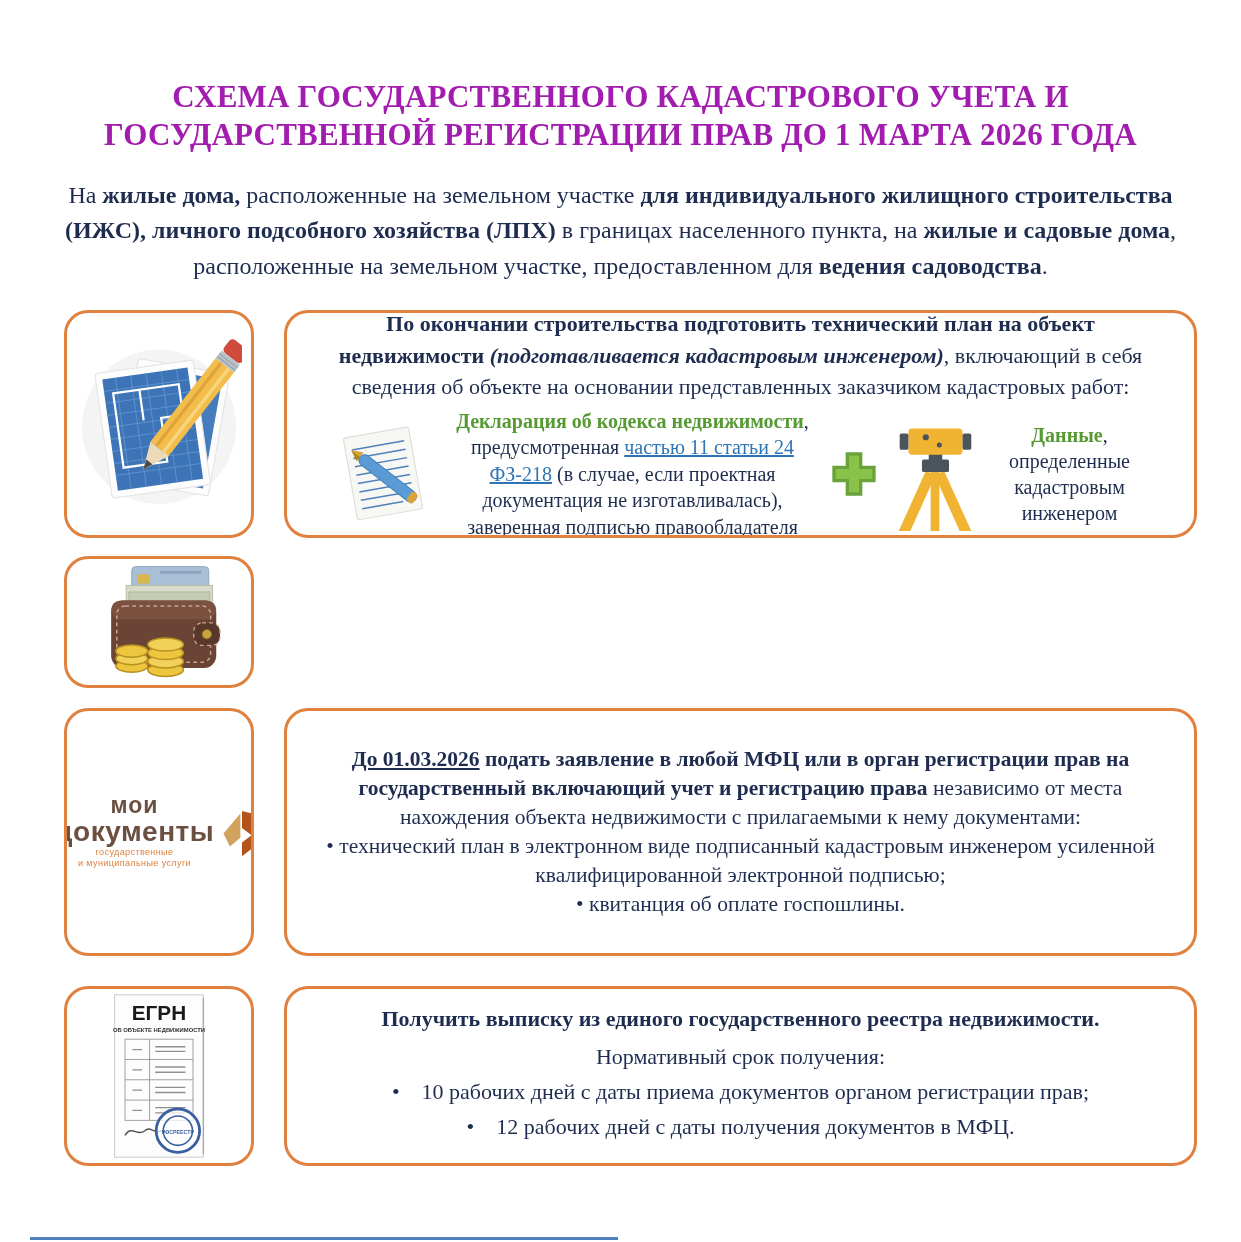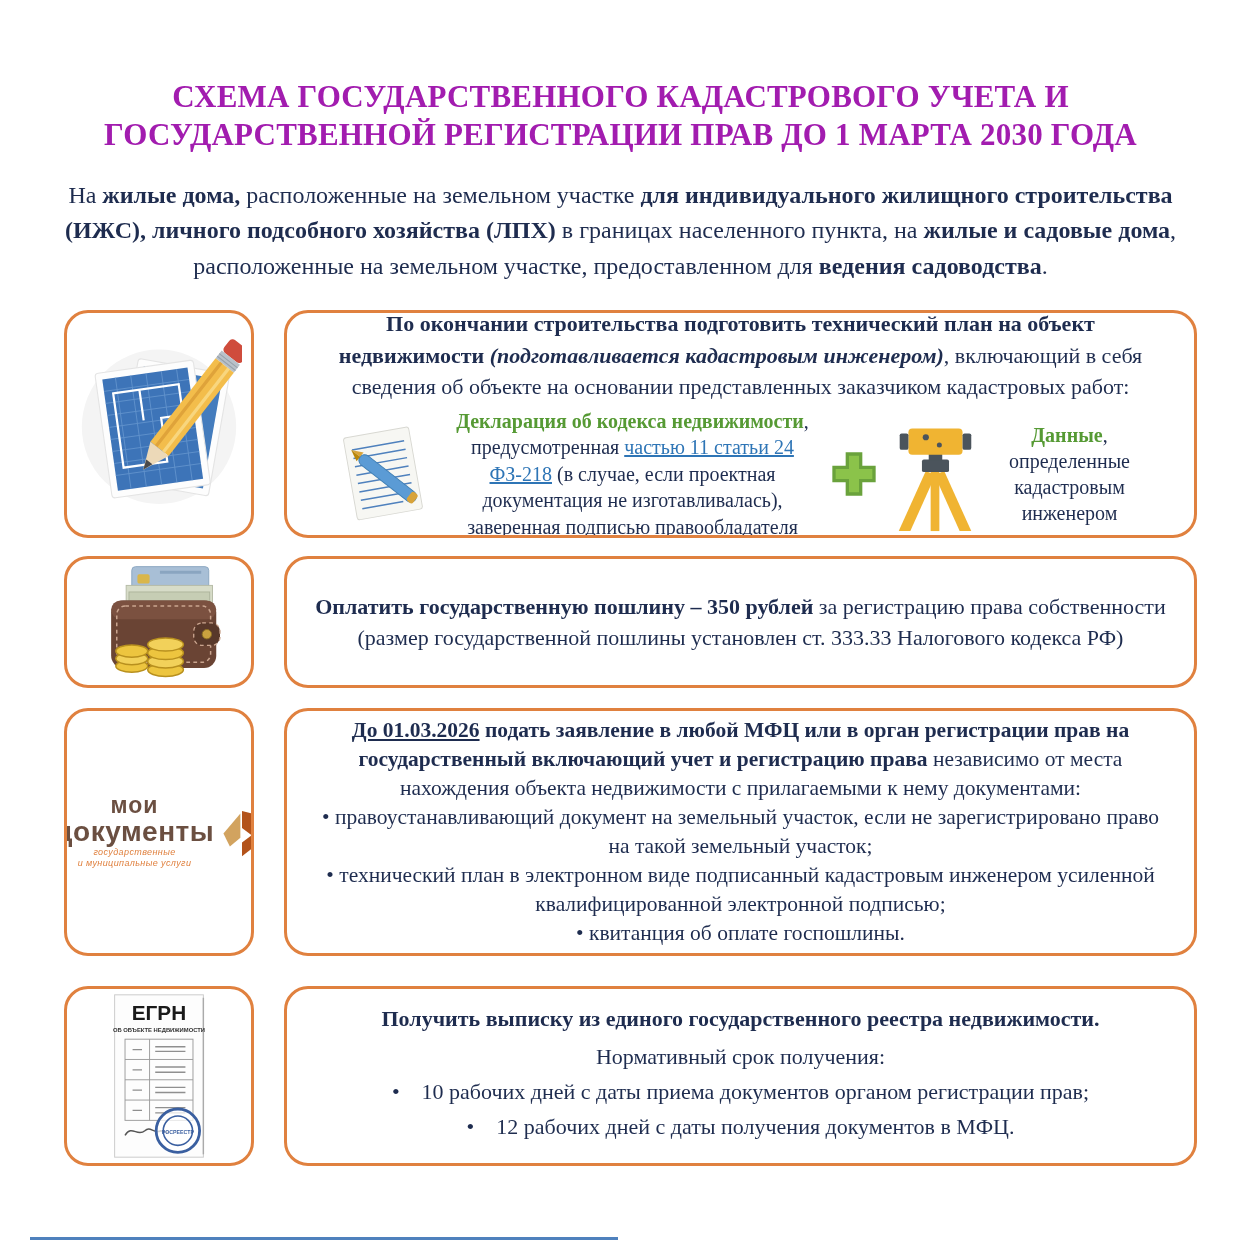--- a/index.html
+++ b/index.html
@@ -41,33 +41,33 @@
   .blk4-sub { text-align:center; font-size:22px; margin-top:10px; }
 
   
   .md-logo { display:flex; align-items:center; justify-content:center; gap:7px; }
   .md-textcol { text-align:center; color:#6b4f41; }
   .md-line1 { font-family:"Liberation Sans", sans-serif; font-weight:bold; font-size:23px;
               letter-spacing:1px; line-height:.95; }
   .md-line2 { font-family:"Liberation Sans", sans-serif; font-weight:bold; font-size:28px;
               letter-spacing:.5px; line-height:1.05; }
   .md-sub { font-family:"Liberation Sans", sans-serif; font-size:9px; color:#e0813f;
-            line-height:1.25; letter-spacing:.4px;font-style:italic; }
+            line-height:1.25; letter-spacing:.4px; }
 
   .footer-line { position:absolute; left:30px; bottom:2px; width:588px; height:3px;
                  background:#4f81bd; }
 </style>
 </head>
 <body>
 
 <div class="page">
 
   <div class="title">
     <div>СХЕМА ГОСУДАРСТВЕННОГО КАДАСТРОВОГО УЧЕТА И</div>
-    <div>ГОСУДАРСТВЕННОЙ РЕГИСТРАЦИИ ПРАВ ДО 1 МАРТА 2030 ГОДА</div>
+    <div>ГОСУДАРСТВЕННОЙ РЕГИСТРАЦИИ ПРАВ ДО 1 МАРТА 2026 ГОДА</div>
   </div>
 
   <div class="intro"><span>На </span><span class="b">жилые дома,</span><span> расположенные на земельном участке </span><span class="b">для индивидуального жилищного строительства (ИЖС), личного подсобного хозяйства (ЛПХ)</span><span> в границах населенного пункта, на </span><span class="b">жилые и садовые дома</span><span>, расположенные на земельном участке, предоставленном для </span><span class="b">ведения садоводства</span><span>.</span></div>
 
   <div class="rows">
 
     <div class="row row-1">
       <div class="icon-box">
         <svg width="166" height="204" viewBox="0 0 150 185">
           <circle cx="75" cy="95" r="70" fill="#f4f4f4"></circle>
@@ -146,23 +146,20 @@
             <ellipse cx="56" cy="112" rx="17" ry="6.5" fill="#edc53f"></ellipse>
             <ellipse cx="56" cy="104" rx="17" ry="6.5" fill="#f2d15a"></ellipse>
             <ellipse cx="56" cy="96" rx="17" ry="6.5" fill="#edc53f"></ellipse>
             <ellipse cx="92" cy="116" rx="19" ry="7" fill="#edc53f"></ellipse>
             <ellipse cx="92" cy="107" rx="19" ry="7" fill="#f2d15a"></ellipse>
             <ellipse cx="92" cy="98" rx="19" ry="7" fill="#edc53f"></ellipse>
             <ellipse cx="92" cy="89" rx="19" ry="7" fill="#f2d15a"></ellipse>
           </g>
         </svg>
       </div>
-      <div class="text-box">
-        <div class="blk-text"><span class="b">Оплатить государственную пошлину – 350 рублей</span><span> за регистрацию права собственности (размер государственной пошлины установлен ст. 333.33 Налогового кодекса РФ)</span></div>
-      </div>
     </div>
 
     <div class="row row-3">
       <div class="icon-box">
         <div class="md-logo">
           <div class="md-textcol">
             <div class="md-line1">мои</div>
             <div class="md-line2">документы</div>
             <div class="md-sub">
               <div>государственные</div>
@@ -172,21 +169,20 @@
           <svg width="42" height="64" viewBox="0 0 52 66">
             <polygon points="3,35 24,10 24,40 11,51" fill="#d2a35f"></polygon>
             <polygon points="26,7 49,13 49,45 26,63" fill="#b3531a"></polygon>
             <polygon points="26,28 38,37 26,46" fill="#ffffff"></polygon>
           </svg>
         </div>
       </div>
       <div class="text-box">
         <div class="blk-text"><span class="b u">До 01.03.2026</span><span class="b"> подать заявление в любой МФЦ или в орган регистрации прав на государственный включающий учет и регистрацию права</span><span> независимо от места нахождения объекта недвижимости с прилагаемыми к нему документами:</span></div>
         <div>
-            <div class="bullet-line">• правоустанавливающий документ на земельный участок, если не зарегистрировано право на такой земельный участок;</div>
             <div class="bullet-line">• технический план в электронном виде подписанный кадастровым инженером усиленной квалифицированной электронной подписью;</div>
             <div class="bullet-line">• квитанция об оплате госпошлины.</div>
           </div>
       </div>
     </div>
 
     <div class="row row-4">
       <div class="icon-box">
         <svg width="112" height="168" viewBox="0 0 112 178">
           <rect x="9" y="3" width="94" height="172" fill="#fdfdfd" stroke="#c9c9c9"></rect>

